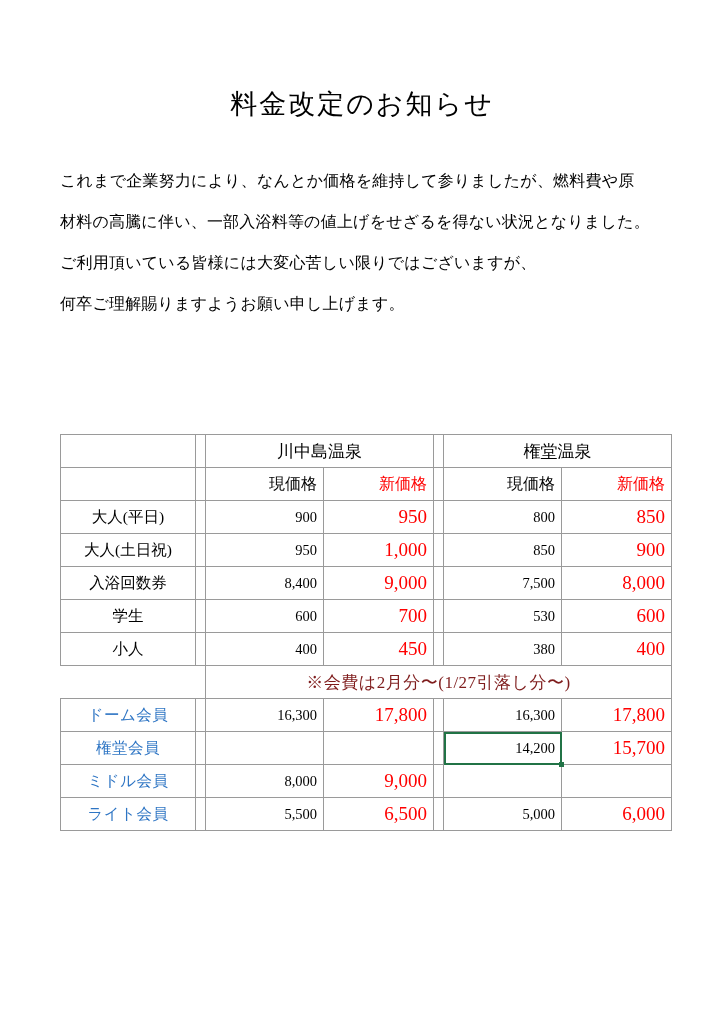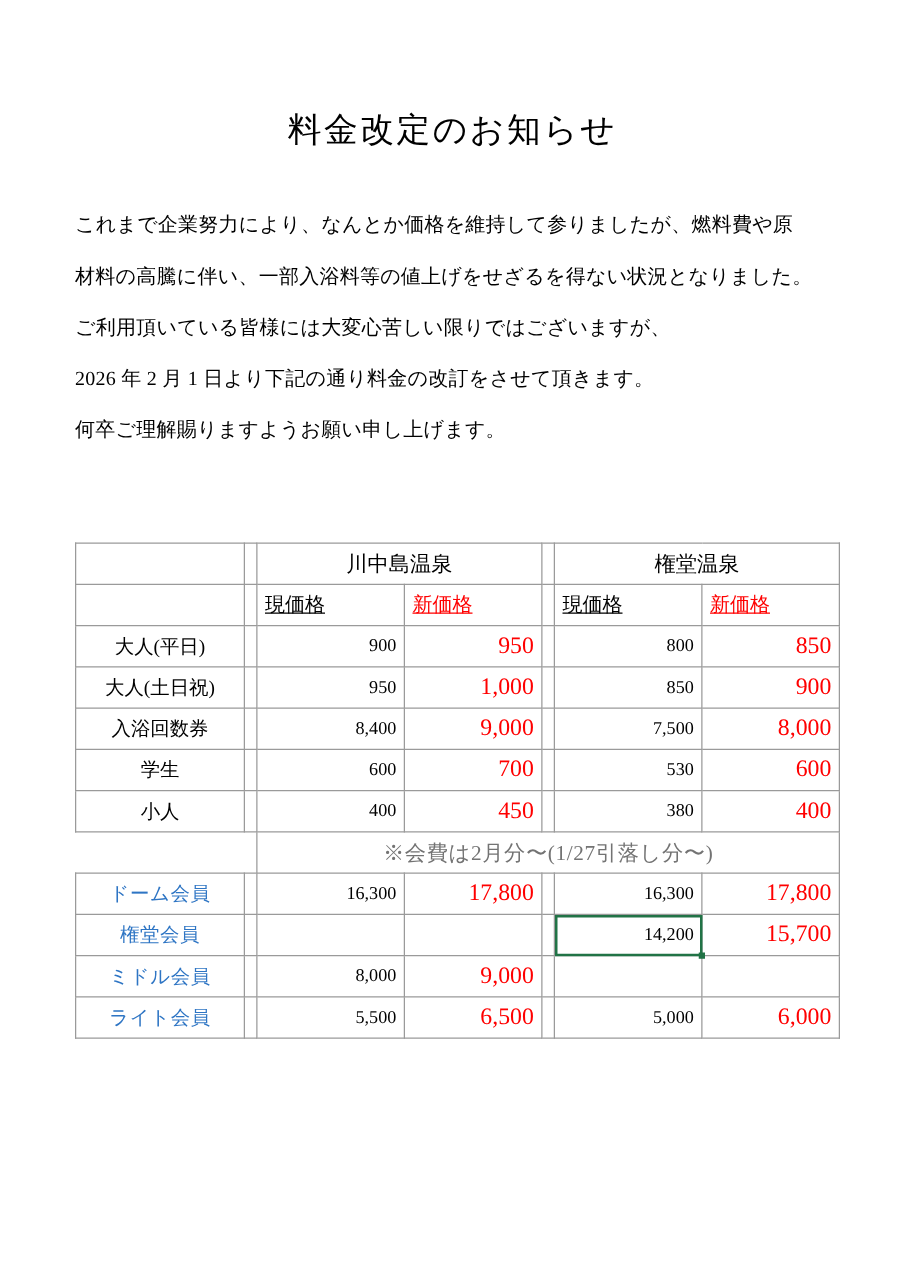--- a/index.html
+++ b/index.html
@@ -83,24 +83,23 @@
   col.c-gap    { width: 10px;  }
   col.c-cur    { width: 118px; }
   col.c-new    { width: 110px; }
 
   .group-head {
     text-align: center;
     font-size: 17px;
     height: 29px;
   }
   .sub-head {
-    text-align: left;
+    text-align: right;
     font-size: 16px;
     height: 31px;
-    text-decoration: underline;
   }
   .sub-head.new { color: #ff0000; }
 
   .row-label {
     text-align: center;
     font-size: 15.5px;
   }
   .row-label.member {
     color: #2e75c4;
     letter-spacing: 0.5px;
@@ -115,21 +114,21 @@
   }
   .val.cur { color: #000000; font-size: 14.5px; }
   .val.new { color: #ff0000; font-size: 19px; }
 
   .banner-row td {
     border-left: 1px solid #9a9a9a;
     border-right: 1px solid #9a9a9a;
     border-top: 1px solid #9a9a9a;
     border-bottom: 1px solid #9a9a9a;
     text-align: center;
-    color: #737373;
+    color: #7f1d1d;
     font-size: 17px;
     height: 33px;
     letter-spacing: 0.5px;
   }
   .banner-blank {
     border: none !important;
     background: #fff;
   }
 
   
@@ -163,21 +162,20 @@
 <body>
 
 <div class="page">
 
   <div class="doc-title">料金改定のお知らせ</div>
 
   <div class="body-block">
     <div class="body-line">これまで企業努力により、なんとか価格を維持して参りましたが、燃料費や原</div>
     <div class="body-line">材料の高騰に伴い、一部入浴料等の値上げをせざるを得ない状況となりました。</div>
     <div class="body-line">ご利用頂いている皆様には大変心苦しい限りではございますが、</div>
-    <div class="body-line">2026 年 2 月 1 日より下記の通り料金の改訂をさせて頂きます。</div>
     <div class="body-line">何卒ご理解賜りますようお願い申し上げます。</div>
   </div>
 
   <div class="price-table-wrap">
     <table class="price-table">
       <colgroup>
         <col class="c-label">
           <col class="c-gap">
         <col class="c-cur">
           <col class="c-new">

